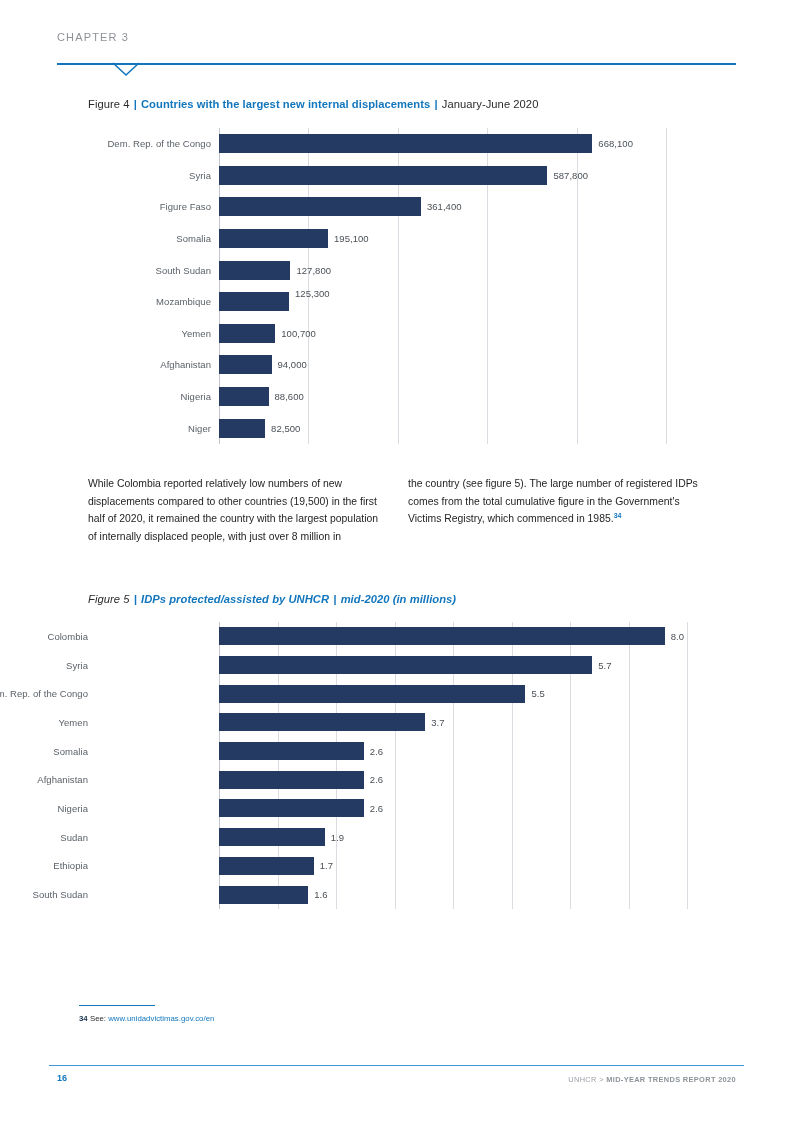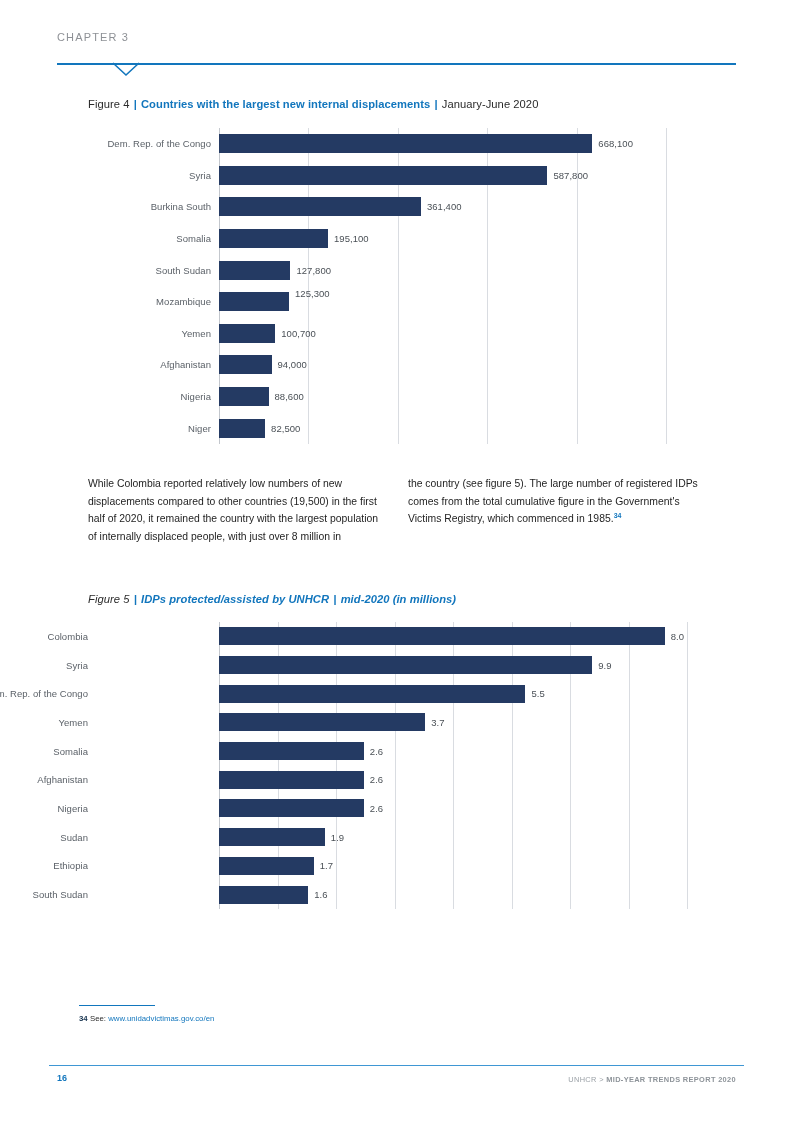--- a/index.html
+++ b/index.html
@@ -211,21 +211,21 @@
         <div class="cat-label" style="right: 582px; top: 10.3px;">Dem. Rep. of the Congo</div>
         <div class="bar" style="left: 219px; width: 373.301px; height: 19px; top: 6.3px;"></div>
         <div class="bar-value" style="left: 598.301px; top: 10.3px;">668,100</div>
       </div>
       <div class="bar-row" style="height: 31.6px;">
         <div class="cat-label" style="right: 582px; top: 10.3px;">Syria</div>
         <div class="bar" style="left: 219px; width: 328.433px; height: 19px; top: 6.3px;"></div>
         <div class="bar-value" style="left: 553.433px; top: 10.3px;">587,800</div>
       </div>
       <div class="bar-row" style="height: 31.6px;">
-        <div class="cat-label" style="right: 582px; top: 10.3px;">Burkina South</div>
+        <div class="cat-label" style="right: 582px; top: 10.3px;">Figure Faso</div>
         <div class="bar" style="left: 219px; width: 201.932px; height: 19px; top: 6.3px;"></div>
         <div class="bar-value" style="left: 426.932px; top: 10.3px;">361,400</div>
       </div>
       <div class="bar-row" style="height: 31.6px;">
         <div class="cat-label" style="right: 582px; top: 10.3px;">Somalia</div>
         <div class="bar" style="left: 219px; width: 109.012px; height: 19px; top: 6.3px;"></div>
         <div class="bar-value" style="left: 334.012px; top: 10.3px;">195,100</div>
       </div>
       <div class="bar-row" style="height: 31.6px;">
         <div class="cat-label" style="right: 582px; top: 10.3px;">South Sudan</div>
@@ -289,21 +289,21 @@
     </div>
   <div class="rows">
       <div class="bar-row" style="height: 28.7px;">
         <div class="cat-label" style="right: 582px; top: 8.85px;">Colombia</div>
         <div class="bar" style="left: 219px; width: 445.714px; height: 18px; top: 5.35px;"></div>
         <div class="bar-value" style="left: 670.714px; top: 8.85px;">8.0</div>
       </div>
       <div class="bar-row" style="height: 28.7px;">
         <div class="cat-label" style="right: 582px; top: 8.85px;">Syria</div>
         <div class="bar" style="left: 219px; width: 373.286px; height: 18px; top: 5.35px;"></div>
-        <div class="bar-value" style="left: 598.286px; top: 8.85px;">9.9</div>
+        <div class="bar-value" style="left: 598.286px; top: 8.85px;">5.7</div>
       </div>
       <div class="bar-row" style="height: 28.7px;">
         <div class="cat-label" style="right: 582px; top: 8.85px;">Dem. Rep. of the Congo</div>
         <div class="bar" style="left: 219px; width: 306.429px; height: 18px; top: 5.35px;"></div>
         <div class="bar-value" style="left: 531.429px; top: 8.85px;">5.5</div>
       </div>
       <div class="bar-row" style="height: 28.7px;">
         <div class="cat-label" style="right: 582px; top: 8.85px;">Yemen</div>
         <div class="bar" style="left: 219px; width: 206.143px; height: 18px; top: 5.35px;"></div>
         <div class="bar-value" style="left: 431.143px; top: 8.85px;">3.7</div>

